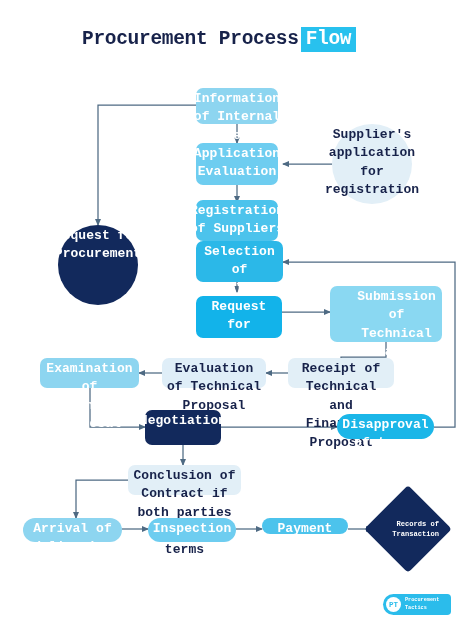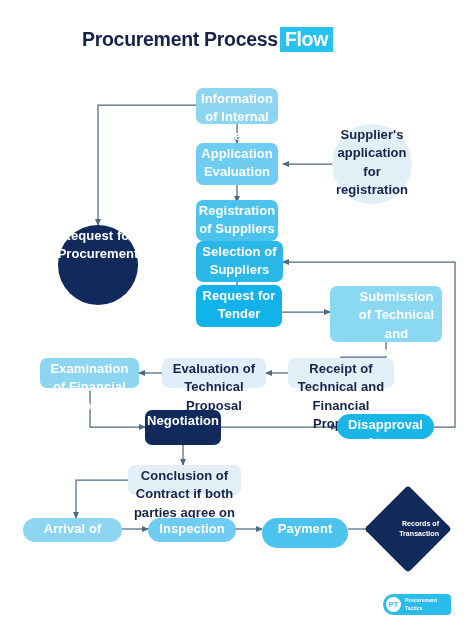--- a/index.html
+++ b/index.html
@@ -3,21 +3,21 @@
 <meta charset="utf-8">
 <style>
   * { margin:0; padding:0; box-sizing:border-box; }
   html,body { width:474px; height:628px; }
   body {
     background:#ffffff;
     font-family:"Liberation Sans", sans-serif;
     position:relative;
     overflow:hidden;
   }
-  #canvas { position:absolute; left:0; top:0; width:474px; height:628px; }
+  #canvas { position:absolute; left:0; top:0; width:474px; height:628px;font-family:Liberation Mono, monospace; }
 
   
   .title {
     position:absolute; left:82px; top:28px;
     font-size:19.5px; font-weight:bold; letter-spacing:-0.3px;
     color:#17224a; white-space:nowrap;
   }
   .title .hl {
     background:#28c1ee; color:#ffffff;
     padding:1px 5px 2px 5px; margin-left:2px;
@@ -150,21 +150,21 @@
   </div>
 
   <div class="node rbox c-l3" style="left:196px; top:200px; width:82px; height:41px;">
     <span>Registration of Suppliers</span>
   </div>
 
   <div class="node rbox c-l4" style="left:196px; top:241px; width:87px; height:41px;">
     <span>Selection of Suppliers</span>
   </div>
 
-  <div class="node rbox c-l5" style="left:196px; top:285px; width:86px; height:42px;">
+  <div class="node rbox c-l5" style="left:196px; top:296px; width:86px; height:42px;">
     <span>Request for Tender</span>
   </div>
 
   <div class="node circle c-pale" style="left:332px; top:124px; width:80px; height:80px;">
     <span>Supplier's application for registration</span>
   </div>
 
   <div class="node circle c-navy" style="left:58px; top:225px; width:80px; height:80px;">
     <span>Request for Procurement</span>
   </div>
@@ -198,21 +198,21 @@
   </div>
 
   <div class="node pill c-l1" style="left:23px; top:518px; width:99px; height:24px;">
     <span>Arrival of deliveries</span>
   </div>
 
   <div class="node pill c-l2" style="left:148px; top:518px; width:88px; height:24px;">
     <span>Inspection</span>
   </div>
 
-  <div class="node pill c-l3" style="left:262px; top:518px; width:86px; height:30px;">
+  <div class="node pill c-l3" style="left:262px; top:518px; width:86px; height:16px;">
     <span>Payment</span>
   </div>
 
   <div class="diamond-wrap" style="left:377px; top:498px; width:62px; height:62px;">
     <div class="diamond-shape"></div>
     <div class="diamond-label">Records of Transaction</div>
   </div>
 
   <div class="logo">
     <div class="logo-badge">PT</div>

